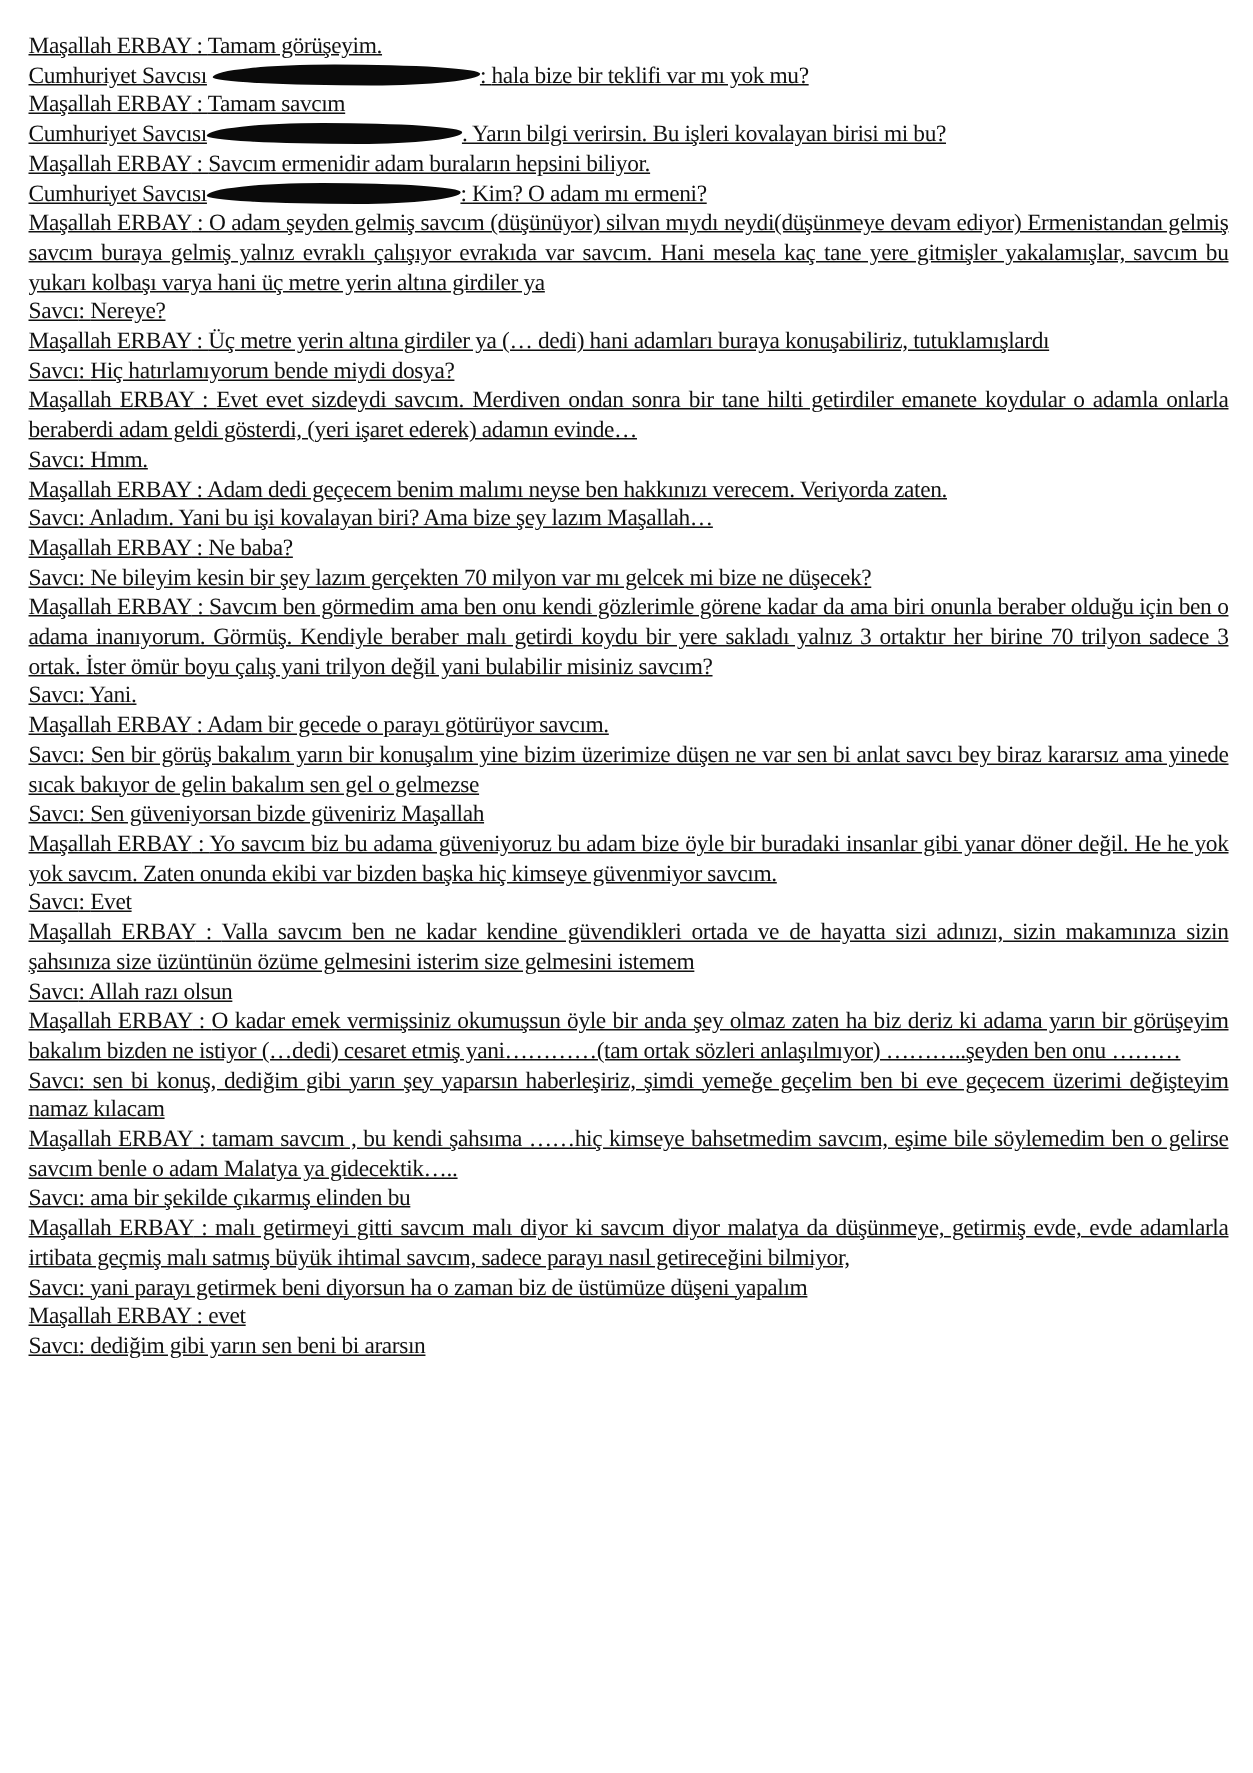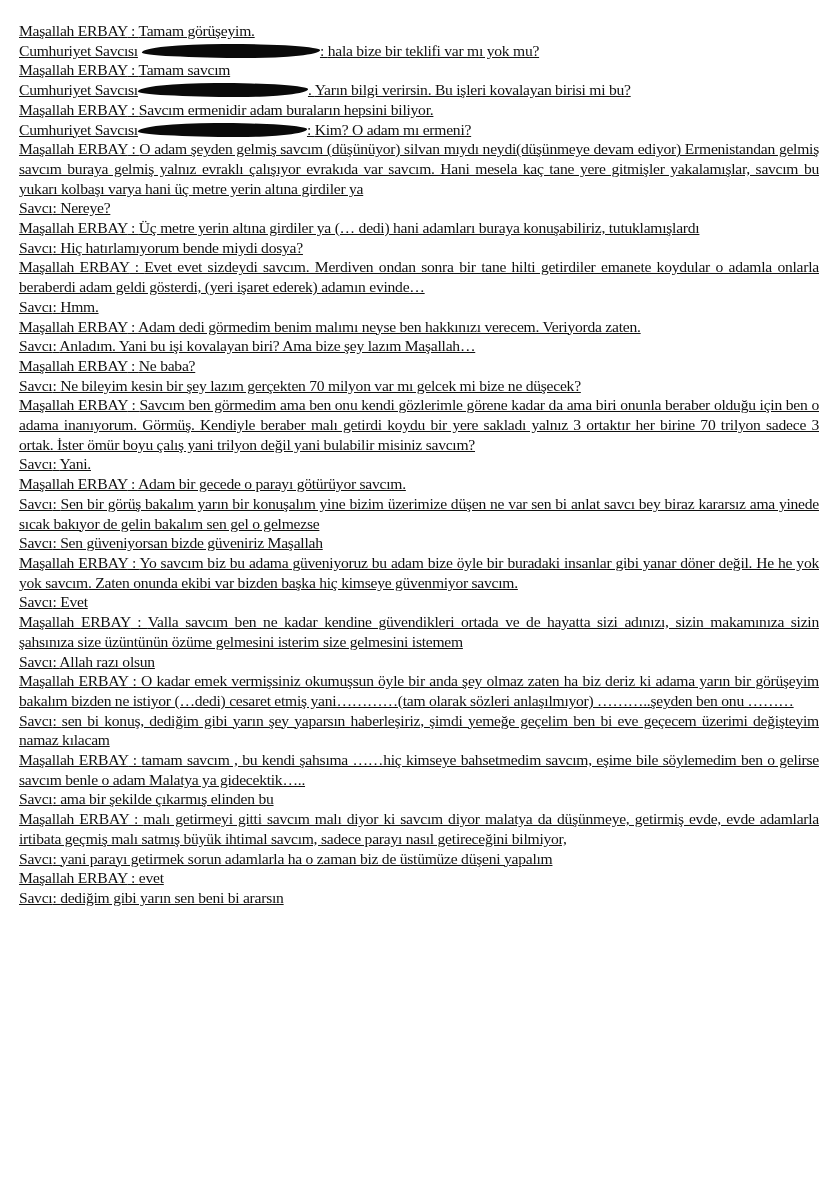--- a/index.html
+++ b/index.html
@@ -35,34 +35,34 @@
   <div class="line short"><span>Maşallah ERBAY</span><span> : </span><span>Tamam savcım</span></div>
   <div class="line short"><span>Cumhuriyet Savcısı</span><span class="redact r2"></span><span>. </span><span>Yarın bilgi verirsin. Bu işleri kovalayan birisi mi bu?</span></div>
   <div class="line short"><span>Maşallah ERBAY</span><span> : </span><span>Savcım ermenidir adam buraların hepsini biliyor.</span></div>
   <div class="line short"><span>Cumhuriyet Savcısı</span><span class="redact r3"></span><span>: </span><span>Kim? O adam mı ermeni?</span></div>
   <div class="line"><span>Maşallah ERBAY</span><span> :  </span><span>O adam şeyden gelmiş savcım (düşünüyor) silvan mıydı neydi(düşünmeye devam ediyor) Ermenistandan gelmiş savcım buraya gelmiş yalnız evraklı çalışıyor evrakıda var savcım. Hani mesela kaç  tane yere gitmişler yakalamışlar, savcım bu yukarı kolbaşı varya hani üç metre yerin altına girdiler ya</span></div>
   <div class="line short"><span>Savcı</span><span>: </span><span>Nereye?</span></div>
   <div class="line"><span>Maşallah ERBAY</span><span> : </span><span>Üç metre yerin altına girdiler ya (… dedi) hani adamları buraya konuşabiliriz, tutuklamışlardı</span></div>
   <div class="line short"><span>Savcı</span><span>:  </span><span>Hiç hatırlamıyorum bende miydi dosya?</span></div>
   <div class="line"><span>Maşallah ERBAY</span><span> :  </span><span>Evet evet sizdeydi savcım. Merdiven ondan sonra bir tane hilti getirdiler emanete koydular o adamla onlarla beraberdi adam geldi gösterdi, (yeri işaret ederek) adamın evinde…</span></div>
   <div class="line short"><span>Savcı</span><span>: </span><span>Hmm.</span></div>
-  <div class="line short"><span>Maşallah ERBAY</span><span> :  </span><span>Adam dedi görmedim benim malımı neyse ben hakkınızı verecem. Veriyorda zaten.</span></div>
+  <div class="line short"><span>Maşallah ERBAY</span><span> :  </span><span>Adam dedi geçecem benim malımı neyse ben hakkınızı verecem. Veriyorda zaten.</span></div>
   <div class="line short"><span>Savcı</span><span>: </span><span>Anladım. Yani bu işi kovalayan biri? Ama bize şey lazım Maşallah…</span></div>
   <div class="line short"><span>Maşallah ERBAY</span><span> : </span><span>Ne baba?</span></div>
   <div class="line short"><span>Savcı</span><span>: </span><span>Ne bileyim kesin bir şey lazım gerçekten 70 milyon var mı gelcek mi bize ne düşecek?</span></div>
   <div class="line"><span>Maşallah ERBAY</span><span> : </span><span>Savcım ben görmedim ama ben onu kendi gözlerimle görene kadar da ama biri onunla beraber olduğu için ben o adama inanıyorum. Görmüş. Kendiyle beraber malı getirdi koydu bir yere sakladı yalnız 3 ortaktır her birine 70 trilyon sadece 3 ortak. İster ömür boyu çalış yani trilyon değil yani bulabilir misiniz savcım?</span></div>
   <div class="line short"><span>Savcı</span><span>:  </span><span>Yani.</span></div>
   <div class="line short"><span>Maşallah ERBAY</span><span> :  </span><span>Adam bir gecede o parayı götürüyor savcım.</span></div>
   <div class="line"><span>Savcı</span><span>: </span><span>Sen bir görüş bakalım yarın bir konuşalım yine bizim üzerimize düşen ne var sen bi anlat savcı bey biraz kararsız ama yinede sıcak bakıyor de gelin bakalım sen gel o gelmezse</span></div>
   <div class="line short"><span>Savcı</span><span>: </span><span>Sen güveniyorsan bizde güveniriz Maşallah</span></div>
   <div class="line"><span>Maşallah ERBAY</span><span> :  </span><span>Yo savcım biz bu adama güveniyoruz bu adam bize öyle bir buradaki insanlar gibi yanar döner değil. He he yok yok savcım. Zaten onunda ekibi var bizden başka hiç kimseye güvenmiyor savcım.</span></div>
   <div class="line short"><span>Savcı</span><span>: </span><span>Evet</span></div>
   <div class="line"><span>Maşallah ERBAY</span><span> : </span><span>Valla savcım ben ne kadar kendine güvendikleri ortada ve de hayatta sizi adınızı, sizin makamınıza sizin şahsınıza size üzüntünün özüme gelmesini isterim size gelmesini istemem</span></div>
   <div class="line short"><span>Savcı</span><span>: </span><span>Allah razı olsun</span></div>
-  <div class="line"><span>Maşallah ERBAY</span><span> :  </span><span>O kadar emek vermişsiniz okumuşsun öyle bir anda şey olmaz zaten ha biz deriz ki adama yarın bir görüşeyim bakalım bizden ne istiyor (…dedi) cesaret etmiş yani…………(tam olarak sözleri anlaşılmıyor) ………..şeyden ben onu ………</span></div>
+  <div class="line"><span>Maşallah ERBAY</span><span> :  </span><span>O kadar emek vermişsiniz okumuşsun öyle bir anda şey olmaz zaten ha biz deriz ki adama yarın bir görüşeyim bakalım bizden ne istiyor (…dedi) cesaret etmiş yani…………(tam ortak sözleri anlaşılmıyor) ………..şeyden ben onu ………</span></div>
   <div class="line"><span>Savcı</span><span>:  </span><span>sen bi konuş, dediğim gibi yarın şey yaparsın haberleşiriz, şimdi yemeğe geçelim ben bi eve geçecem üzerimi değişteyim namaz kılacam</span></div>
   <div class="line"><span>Maşallah ERBAY</span><span> : </span><span>tamam savcım , bu kendi şahsıma ……hiç kimseye bahsetmedim savcım, eşime bile söylemedim  ben o gelirse savcım  benle o adam Malatya ya gidecektik…..</span></div>
   <div class="line short"><span>Savcı</span><span>: </span><span>ama bir şekilde çıkarmış elinden bu</span></div>
   <div class="line"><span>Maşallah ERBAY</span><span> : </span><span>malı getirmeyi gitti savcım malı diyor ki savcım diyor malatya da düşünmeye, getirmiş evde, evde adamlarla irtibata geçmiş malı satmış büyük ihtimal savcım, sadece parayı nasıl getireceğini bilmiyor,</span></div>
-  <div class="line short"><span>Savcı</span><span>: </span><span>yani parayı getirmek sorun adamlarla ha o zaman biz de üstümüze düşeni yapalım</span></div>
+  <div class="line short"><span>Savcı</span><span>: </span><span>yani parayı getirmek beni diyorsun ha o zaman biz de üstümüze düşeni yapalım</span></div>
   <div class="line short"><span>Maşallah ERBAY</span><span> : </span><span>evet</span></div>
   <div class="line short"><span>Savcı</span><span>:  </span><span>dediğim gibi yarın sen beni bi ararsın</span></div>
 </div>
 
 </body></html>

